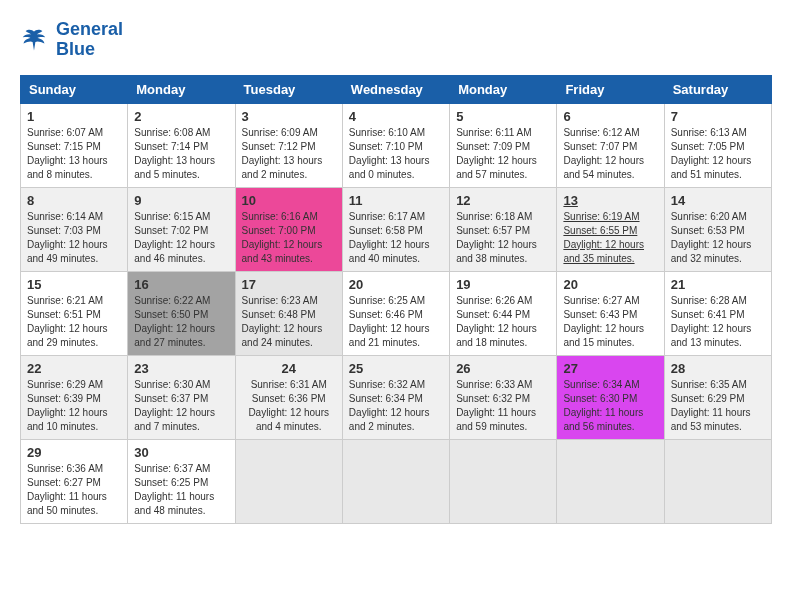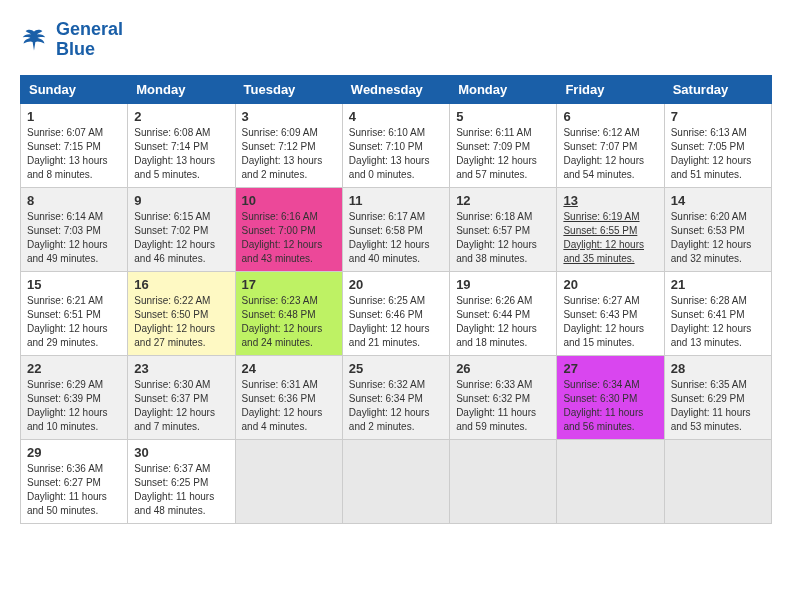--- a/index.html
+++ b/index.html
@@ -177,25 +177,25 @@
         <td style="background-color: rgb(240, 240, 240);">
           <span class="day-number">14</span>
           <div class="day-info">Sunrise: 6:20 AM<br>Sunset: 6:53 PM<br>Daylight: 12 hours<br>and 32 minutes.</div>
         </td>
       </tr>
       <tr>
         <td style="background-color: rgb(255, 255, 255);">
           <span class="day-number">15</span>
           <div class="day-info">Sunrise: 6:21 AM<br>Sunset: 6:51 PM<br>Daylight: 12 hours<br>and 29 minutes.</div>
         </td>
-        <td style="background-color: #fef9c3;">
+        <td style="background-color: #a3a3a3;">
           <span class="day-number">16</span>
           <div class="day-info">Sunrise: 6:22 AM<br>Sunset: 6:50 PM<br>Daylight: 12 hours<br>and 27 minutes.</div>
         </td>
-        <td style="background-color: #bef264;">
+        <td style="background-color: #e5e5e5;">
           <span class="day-number">17</span>
           <div class="day-info">Sunrise: 6:23 AM<br>Sunset: 6:48 PM<br>Daylight: 12 hours<br>and 24 minutes.</div>
         </td>
         <td style="background-color: rgb(255, 255, 255);">
           <span class="day-number">20</span>
           <div class="day-info">Sunrise: 6:25 AM<br>Sunset: 6:46 PM<br>Daylight: 12 hours<br>and 21 minutes.</div>
         </td>
         <td style="background-color: rgb(255, 255, 255);">
           <span class="day-number">19</span>
           <div class="day-info">Sunrise: 6:26 AM<br>Sunset: 6:44 PM<br>Daylight: 12 hours<br>and 18 minutes.</div>
@@ -211,21 +211,21 @@
       </tr>
       <tr>
         <td style="background-color: rgb(240, 240, 240);">
           <span class="day-number">22</span>
           <div class="day-info">Sunrise: 6:29 AM<br>Sunset: 6:39 PM<br>Daylight: 12 hours<br>and 10 minutes.</div>
         </td>
         <td style="background-color: rgb(240, 240, 240);">
           <span class="day-number">23</span>
           <div class="day-info">Sunrise: 6:30 AM<br>Sunset: 6:37 PM<br>Daylight: 12 hours<br>and 7 minutes.</div>
         </td>
-        <td style="background-color: rgb(240, 240, 240);">
+        <td style="background-color: rgb(240, 240, 240); text-align: center;">
           <span class="day-number">24</span>
           <div class="day-info">Sunrise: 6:31 AM<br>Sunset: 6:36 PM<br>Daylight: 12 hours<br>and 4 minutes.</div>
         </td>
         <td style="background-color: rgb(240, 240, 240);">
           <span class="day-number">25</span>
           <div class="day-info">Sunrise: 6:32 AM<br>Sunset: 6:34 PM<br>Daylight: 12 hours<br>and 2 minutes.</div>
         </td>
         <td style="background-color: rgb(240, 240, 240);">
           <span class="day-number">26</span>
           <div class="day-info">Sunrise: 6:33 AM<br>Sunset: 6:32 PM<br>Daylight: 11 hours<br>and 59 minutes.</div>

